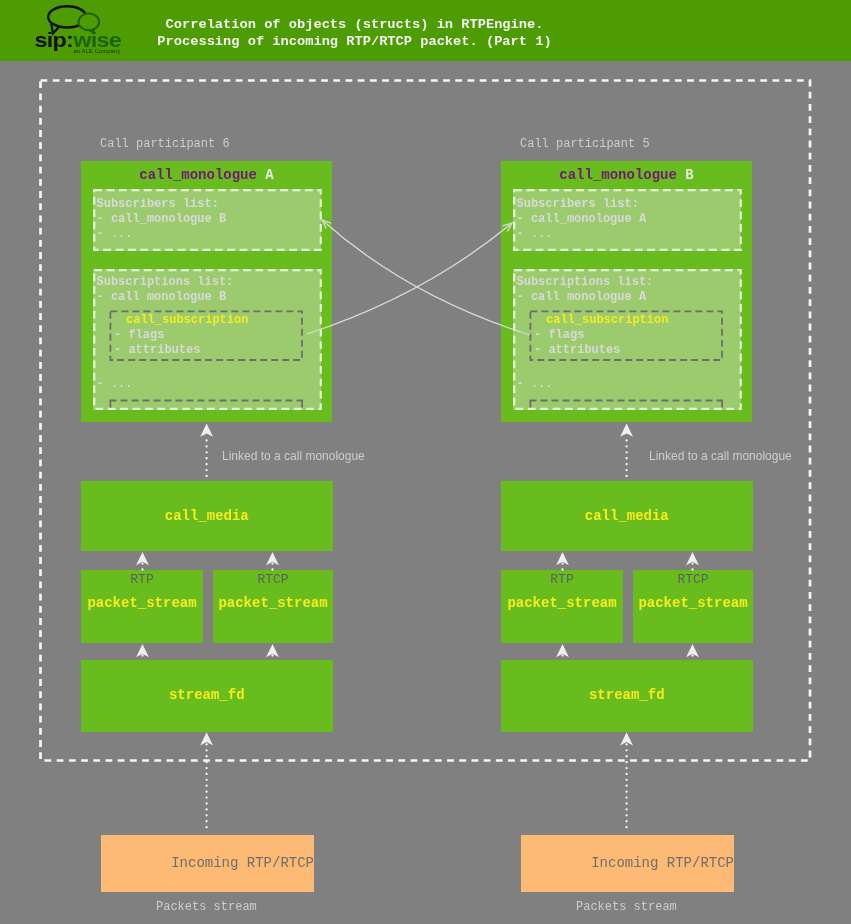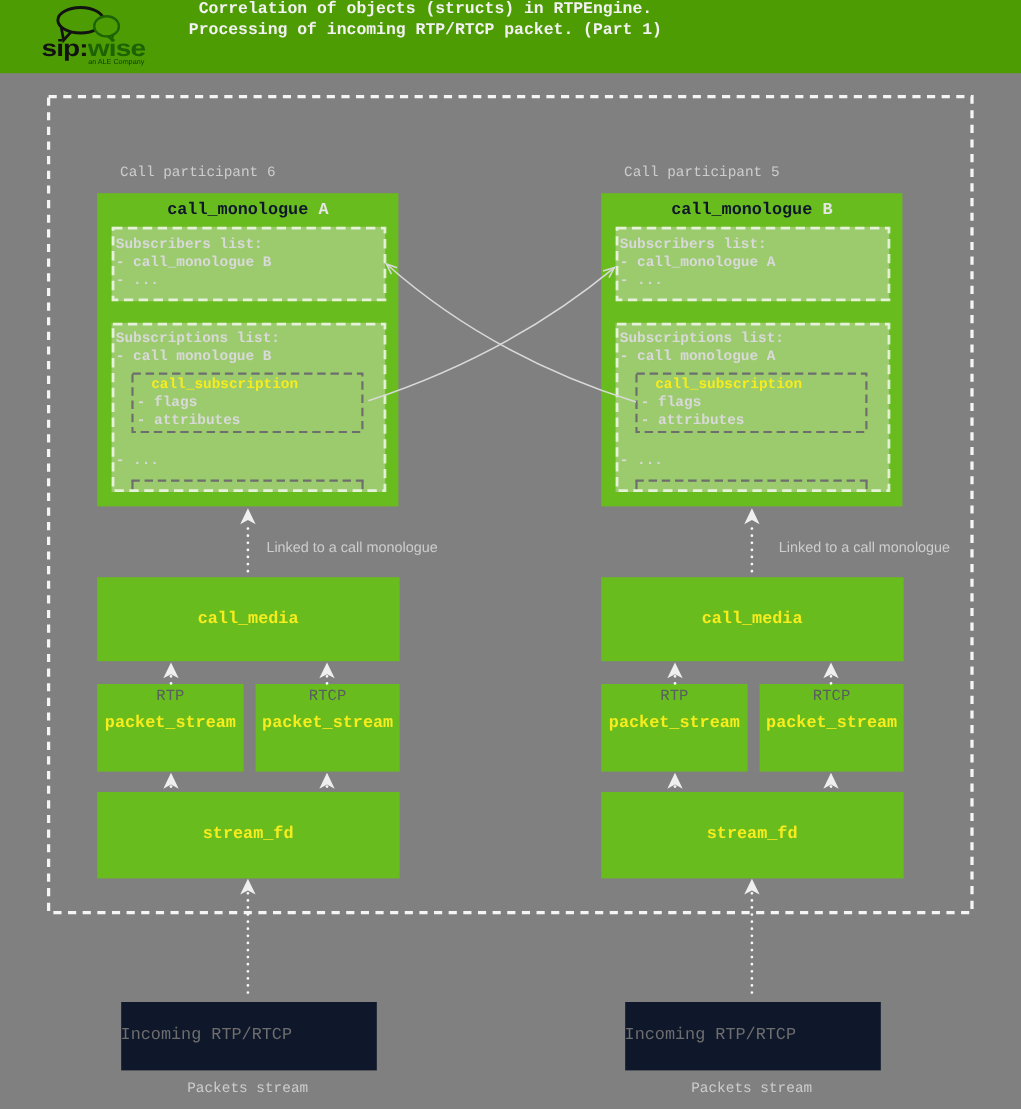--- a/index.html
+++ b/index.html
@@ -1,30 +1,30 @@
 <!DOCTYPE html>
 <html><head><meta charset="utf-8">
 <style>
   html,body{margin:0;padding:0;background:#808080;}
   #page{position:relative;width:851px;height:924px;background:#808080;overflow:hidden;
         font-family:"Liberation Mono",monospace;}
   #hdr{position:absolute;left:0;top:0;width:851px;height:61px;background:#4e9c04;}
-  #title{position:absolute;left:0;top:0;width:709px;text-align:center;
+  #title{position:absolute;left:0;top:16px;width:709px;text-align:center;
         font:bold 13.7px/17px "Liberation Mono",monospace;color:#f2f2f2;}
   .lbl{position:absolute;font:12px/14px "Liberation Mono",monospace;color:#cdcdcd;white-space:pre;}
   .slbl{position:absolute;font:12px/14px "Liberation Sans",sans-serif;color:#cdcdcd;white-space:pre;}
   .gbox{position:absolute;background:#69bc1e;}
   .ltbox{position:absolute;background:#9bcb6d;}
   .btitle{margin-top:6.5px;width:100%;text-align:center;font:bold 14px/16px "Liberation Mono",monospace;}
   .ctitle{width:100%;text-align:center;font:bold 14px/17px "Liberation Mono",monospace;color:#f6ec1e;}
   .rlbl{margin-top:3px;width:100%;text-align:center;font:13px/13px "Liberation Mono",monospace;color:#585f5f;}
-  .y{color:#0f172a;} .w{color:#e6e6e6;} .y2{color:#f6ec1e;margin-left:12px;}
+  .y{color:#701a75;} .w{color:#e6e6e6;} .y2{color:#f6ec1e;margin-left:12px;}
   .mtxt{position:absolute;font:12px/14.7px "Liberation Mono",monospace;color:#d9d9d9;white-space:pre;}
   .b{font-weight:bold;}
-  .inbox{position:absolute;background:#0f172a;color:#6e6e6e;text-align:left;
+  .inbox{position:absolute;background:#fdba74;color:#6e6e6e;text-align:right;
         font:14px/57px "Liberation Mono",monospace;}
   svg.ovl{position:absolute;left:0;top:0;z-index:10;pointer-events:none;}
   .wdash{fill:none;stroke:rgba(255,255,255,0.74);stroke-width:2.3;stroke-dasharray:7.8 4.6;}
   .gdash{fill:none;stroke:#6e6e6e;stroke-width:1.8;stroke-dasharray:7 4;}
   .gsolid{fill:none;stroke:#6e6e6e;stroke-width:1.8;}
 </style></head>
 <body>
 <div id="page">
   <div id="hdr">
     <svg width="100" height="58" viewBox="0 0 100 58" style="position:absolute;left:30px;top:2px;">

